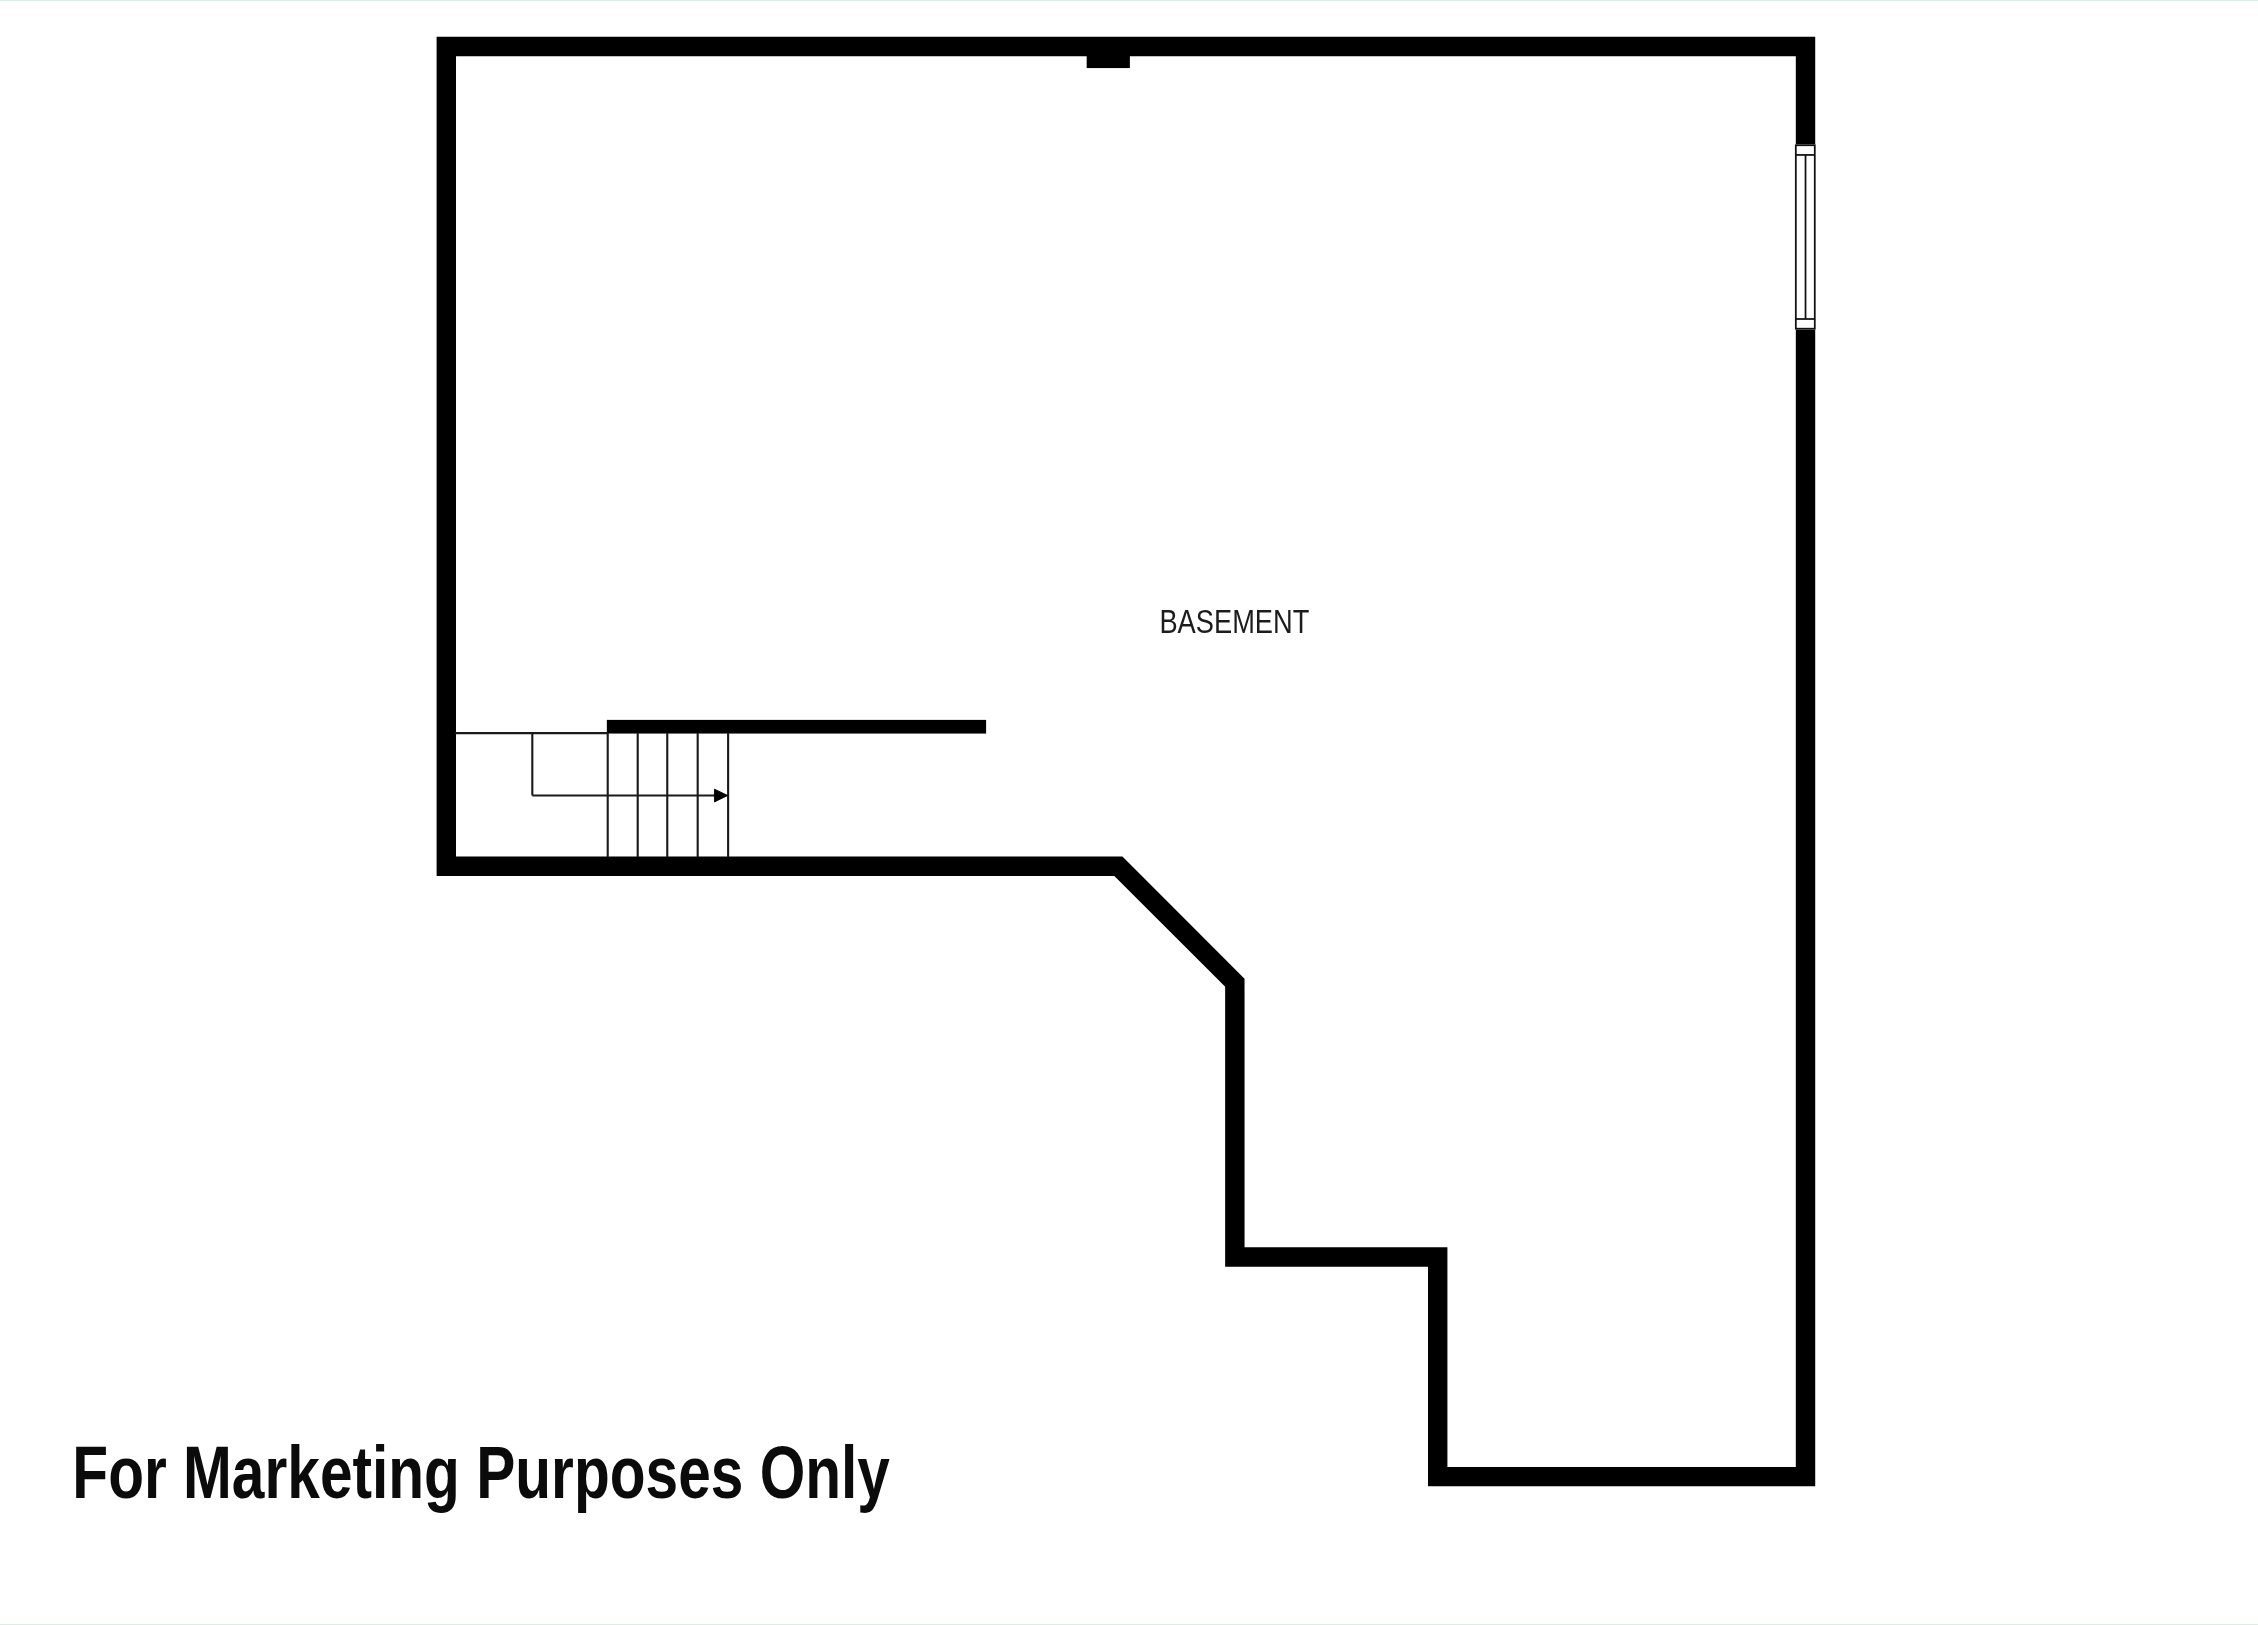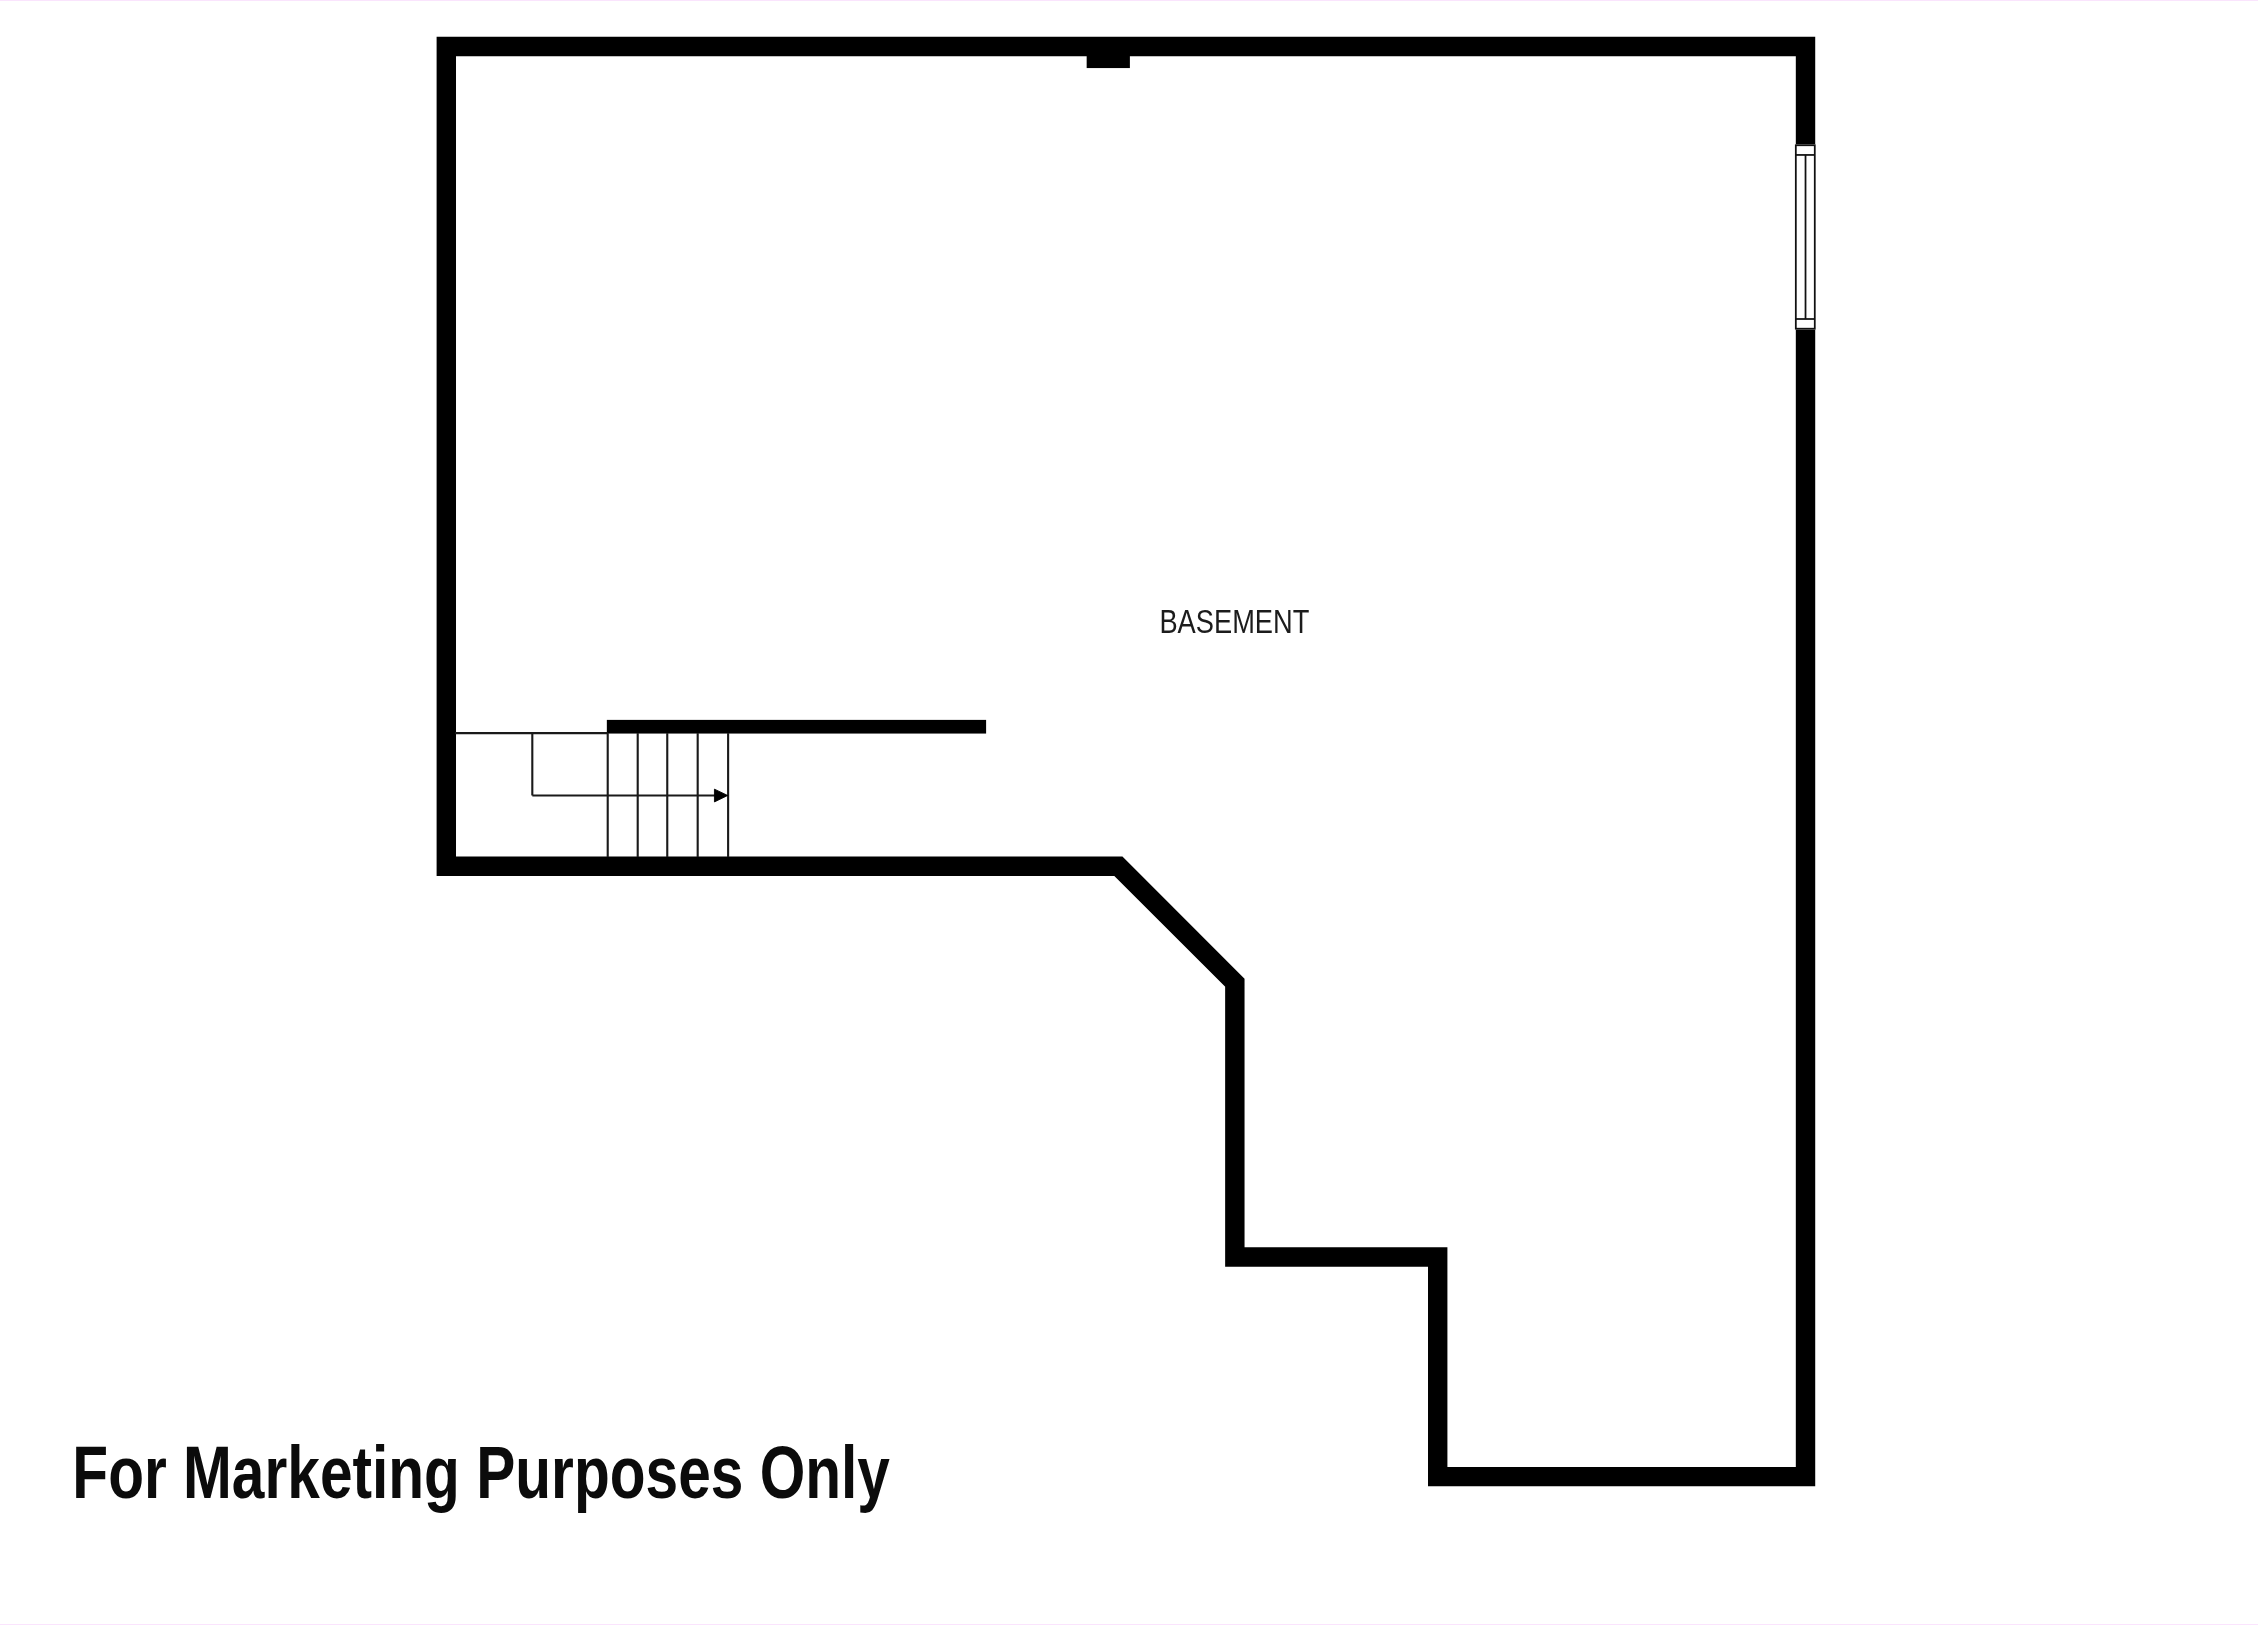--- a/index.html
+++ b/index.html
@@ -1,17 +1,17 @@
 <!DOCTYPE html>
 <html style="font-size:14px"><head>
 <meta charset="utf-8">
 <title>Basement Floorplan</title>
 <style>
   html,body{margin:0;padding:0;background:#ffffff;}
-  #page{width:2258px;height:1625px;position:relative;background:#d946ef;overflow:hidden;}
+  #page{width:2258px;height:1625px;position:relative;background:#15803d;overflow:hidden;}
   svg{display:block;}
   text{font-family:"Liberation Sans", sans-serif;}
 </style>
 </head>
 <body>
 <div id="page">
 <svg width="2258" height="1625" viewBox="0 0 2560 1842">
 
   <g>
     <rect x="0" y="0" width="2560" height="1842" fill="#ffffff"></rect>

